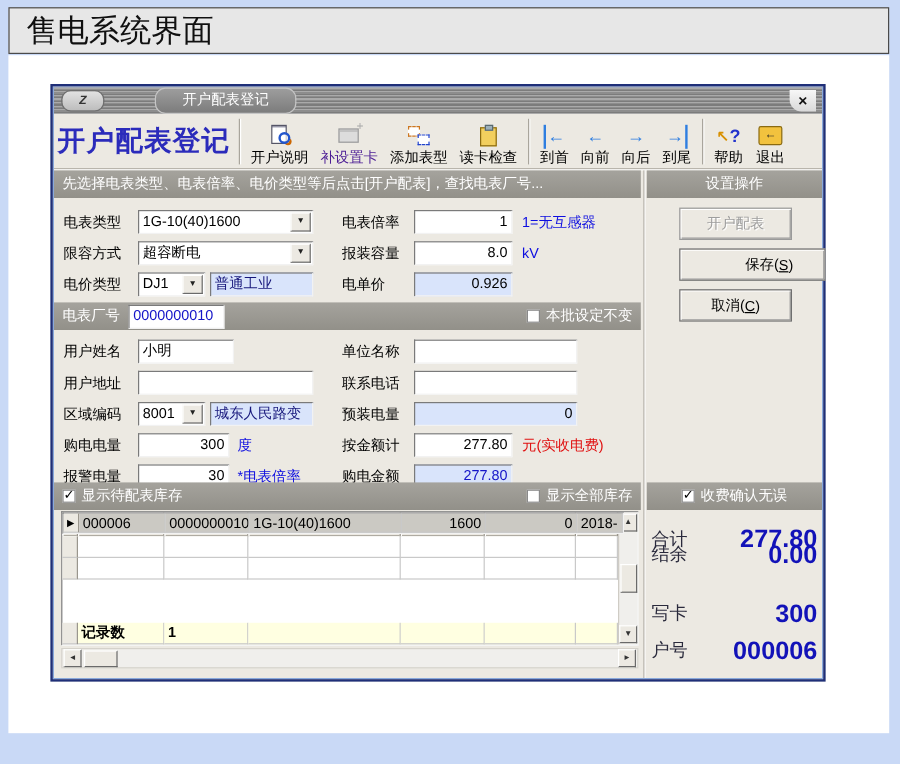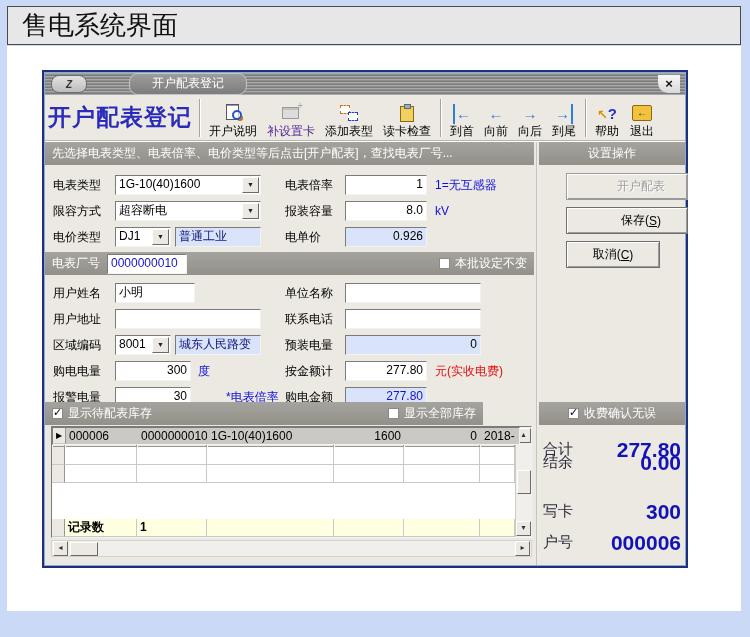--- a/index.html
+++ b/index.html
@@ -110,21 +110,21 @@
   .hscroll{position:absolute;left:6px;top:445px;width:481px;height:17px;background:#f0efec;
         border:1px solid #d5d2cb;box-sizing:border-box;display:flex;align-items:center;padding:0 1px;}
   .hscroll .sb-thumb{width:26px;height:12px;margin-left:2px;}
   .hscroll .spacer{flex:1;}
   
   .vdiv{position:absolute;left:491px;top:47px;bottom:0;width:2px;
         background:linear-gradient(90deg,#b3afa6,#ffffff);}
   .pbtn{position:absolute;left:521px;width:92px;height:25px;background:#ece9e2;border:1px solid #6f6f6f;
         box-shadow:inset 1px 1px 0 #fff,inset -1px -1px 0 #9a9a9a;font-size:12px;display:flex;
         align-items:center;justify-content:center;color:#000;white-space:nowrap;}
-  .pbtn.disabled{color:#9e9e9e;text-shadow:1px 1px 0 #fff;border-color:#9a9a9a;padding-left:28px;}
+  .pbtn.disabled{color:#9e9e9e;text-shadow:1px 1px 0 #fff;border-color:#9a9a9a;}
   .pbtn .key{text-decoration:underline;}
   .tot-row{position:absolute;left:498px;width:138px;height:30px;display:flex;align-items:flex-end;}
   .tot-label{font-family:"DejaVu Serif","Liberation Serif",serif;font-size:15px;color:#2a2a3c;
         padding-bottom:3px;white-space:nowrap;}
   .tot-value{margin-left:auto;font-size:21px;font-weight:bold;color:#1212b8;white-space:nowrap;}
 </style>
 </head>
 <body>
 
 <div class="page">
@@ -263,25 +263,25 @@
 
         <span class="flabel" style="left:8px;top:266px;">购电电量</span>
         <div class="field num" style="left:70px;top:266px;width:76px;">300</div>
         <span class="hintTxt hb" style="left:153px;top:266px;">度</span>
         <span class="flabel" style="left:240px;top:266px;">按金额计</span>
         <div class="field num" style="left:300px;top:266px;width:82px;">277.80</div>
         <span class="hintTxt hr" style="left:390px;top:266px;">元(实收电费)</span>
 
         <span class="flabel" style="left:8px;top:292px;">报警电量</span>
         <div class="field num" style="left:70px;top:292px;width:76px;">30</div>
-        <span class="hintTxt hb" style="left:153px;top:292px;margin-left:28px;">*电表倍率</span>
+        <span class="hintTxt hb" style="left:153px;top:292px;">*电表倍率</span>
         <span class="flabel" style="left:240px;top:292px;">购电金额</span>
         <div class="field ro num blue" style="left:300px;top:292px;width:82px;">277.80</div>
 
-        <div class="gbar" style="left:0;top:307px;width:438px;">
+        <div class="gbar" style="left:0;top:307px;width:489px;">
           <span style="display:flex;align-items:center;">
             <span class="cbx on"></span>
             <span>显示待配表库存</span>
           </span>
           <span style="margin-left:auto;display:flex;align-items:center;">
             <span class="cbx"></span>
             <span>显示全部库存</span>
           </span>
         </div>
 

